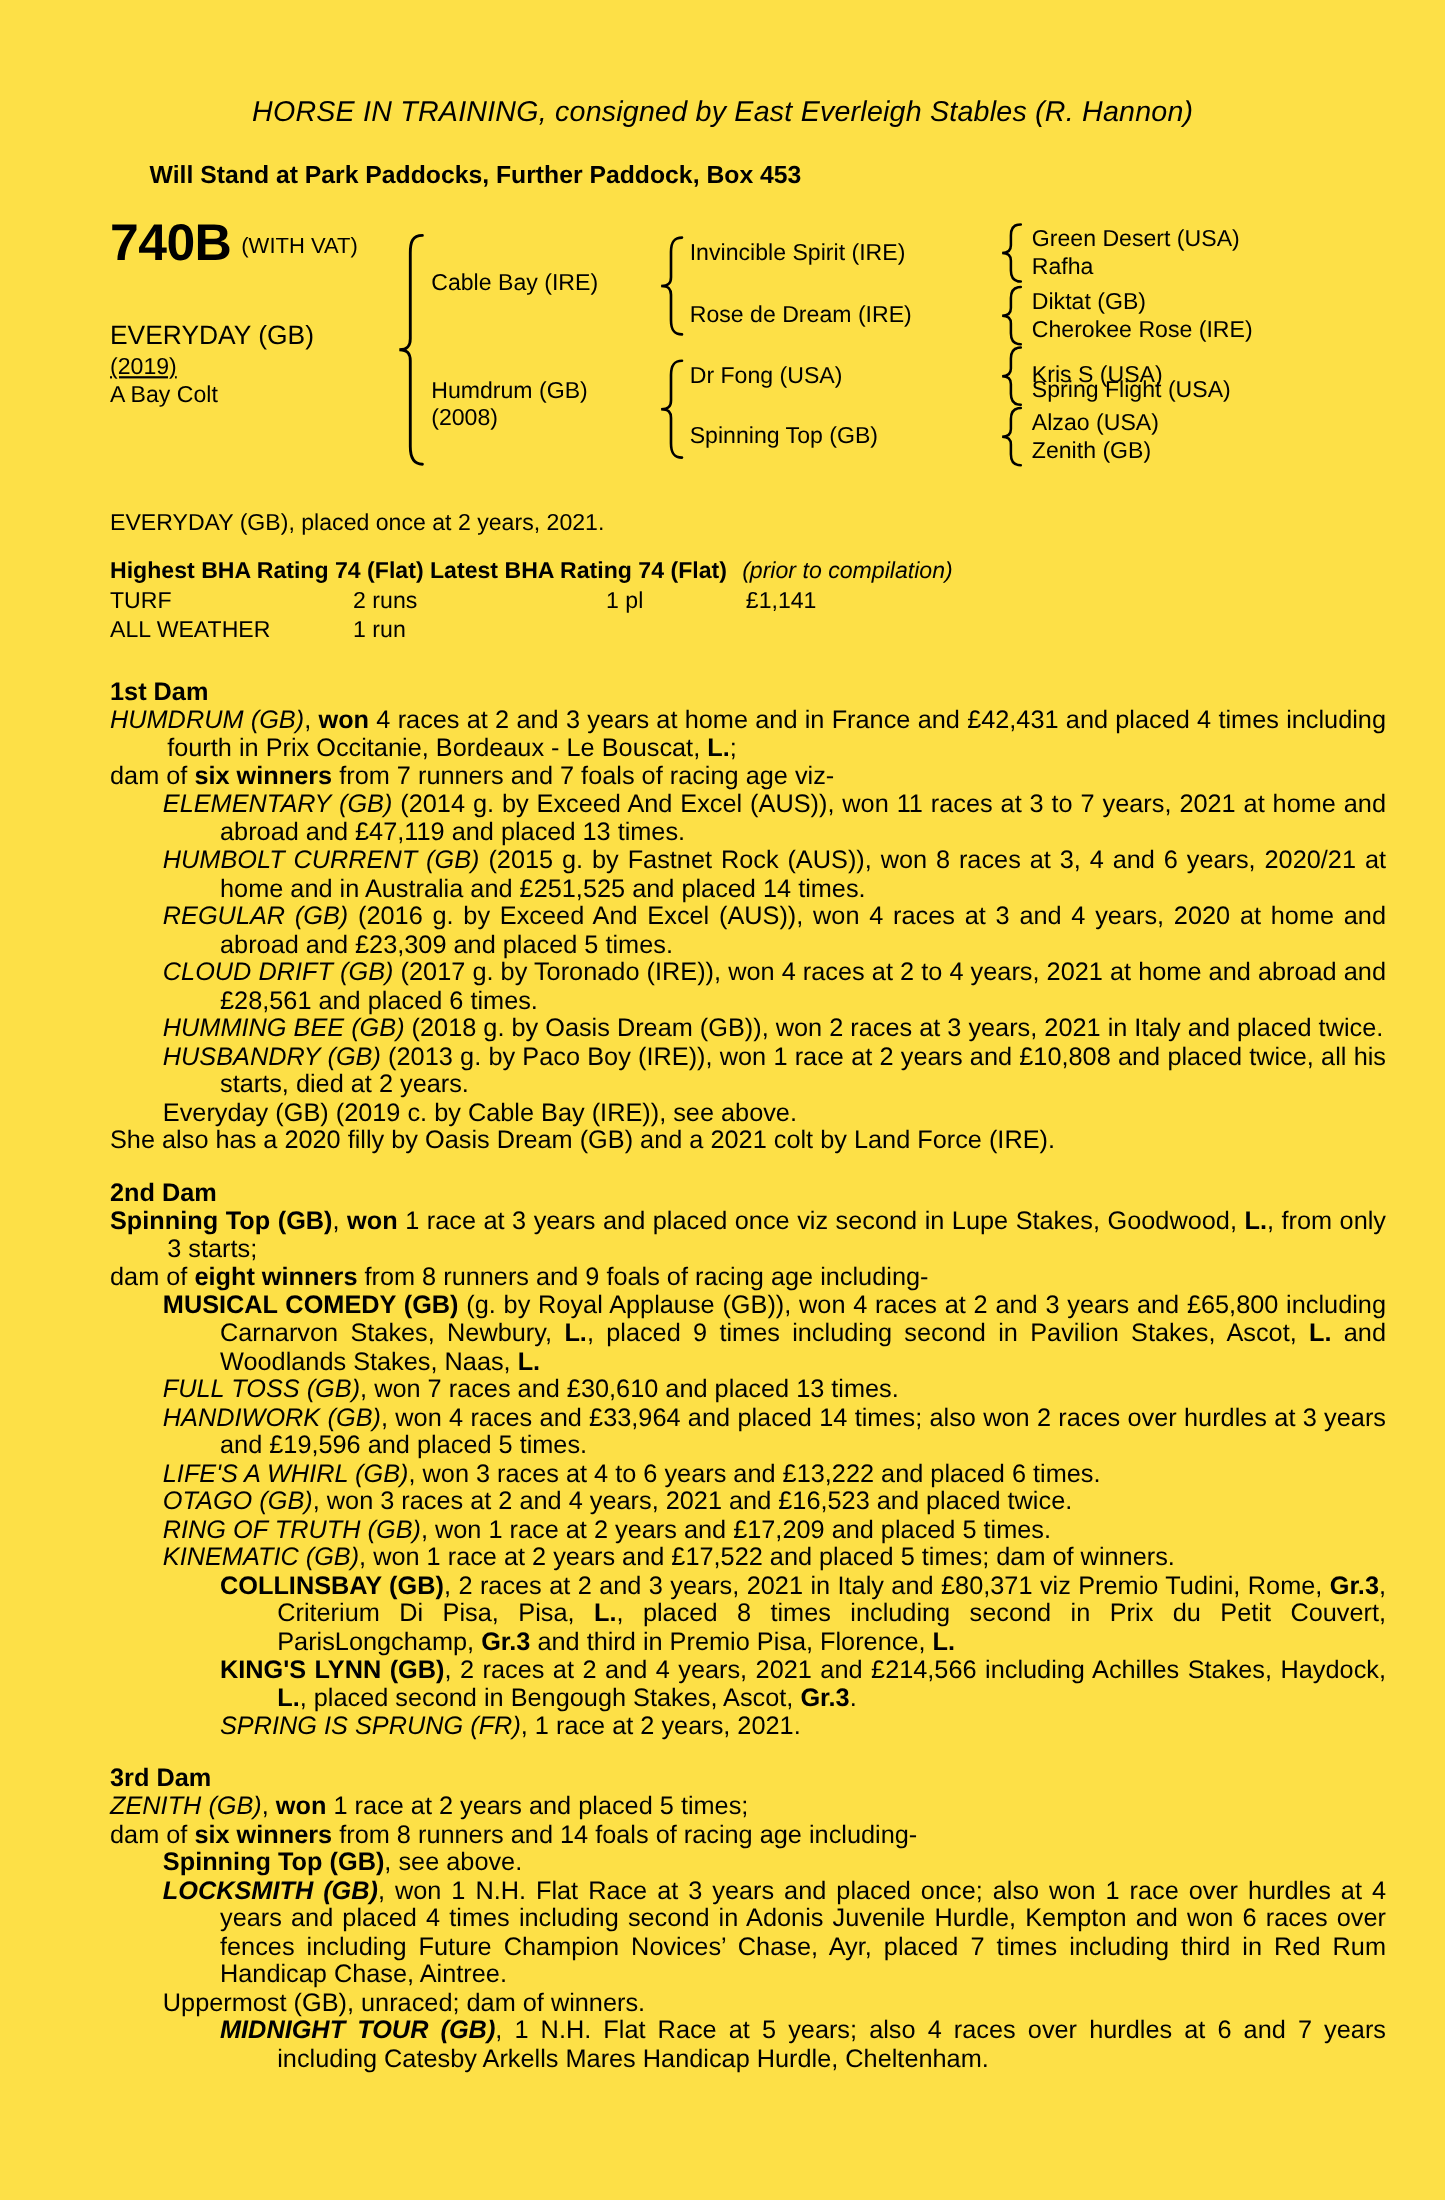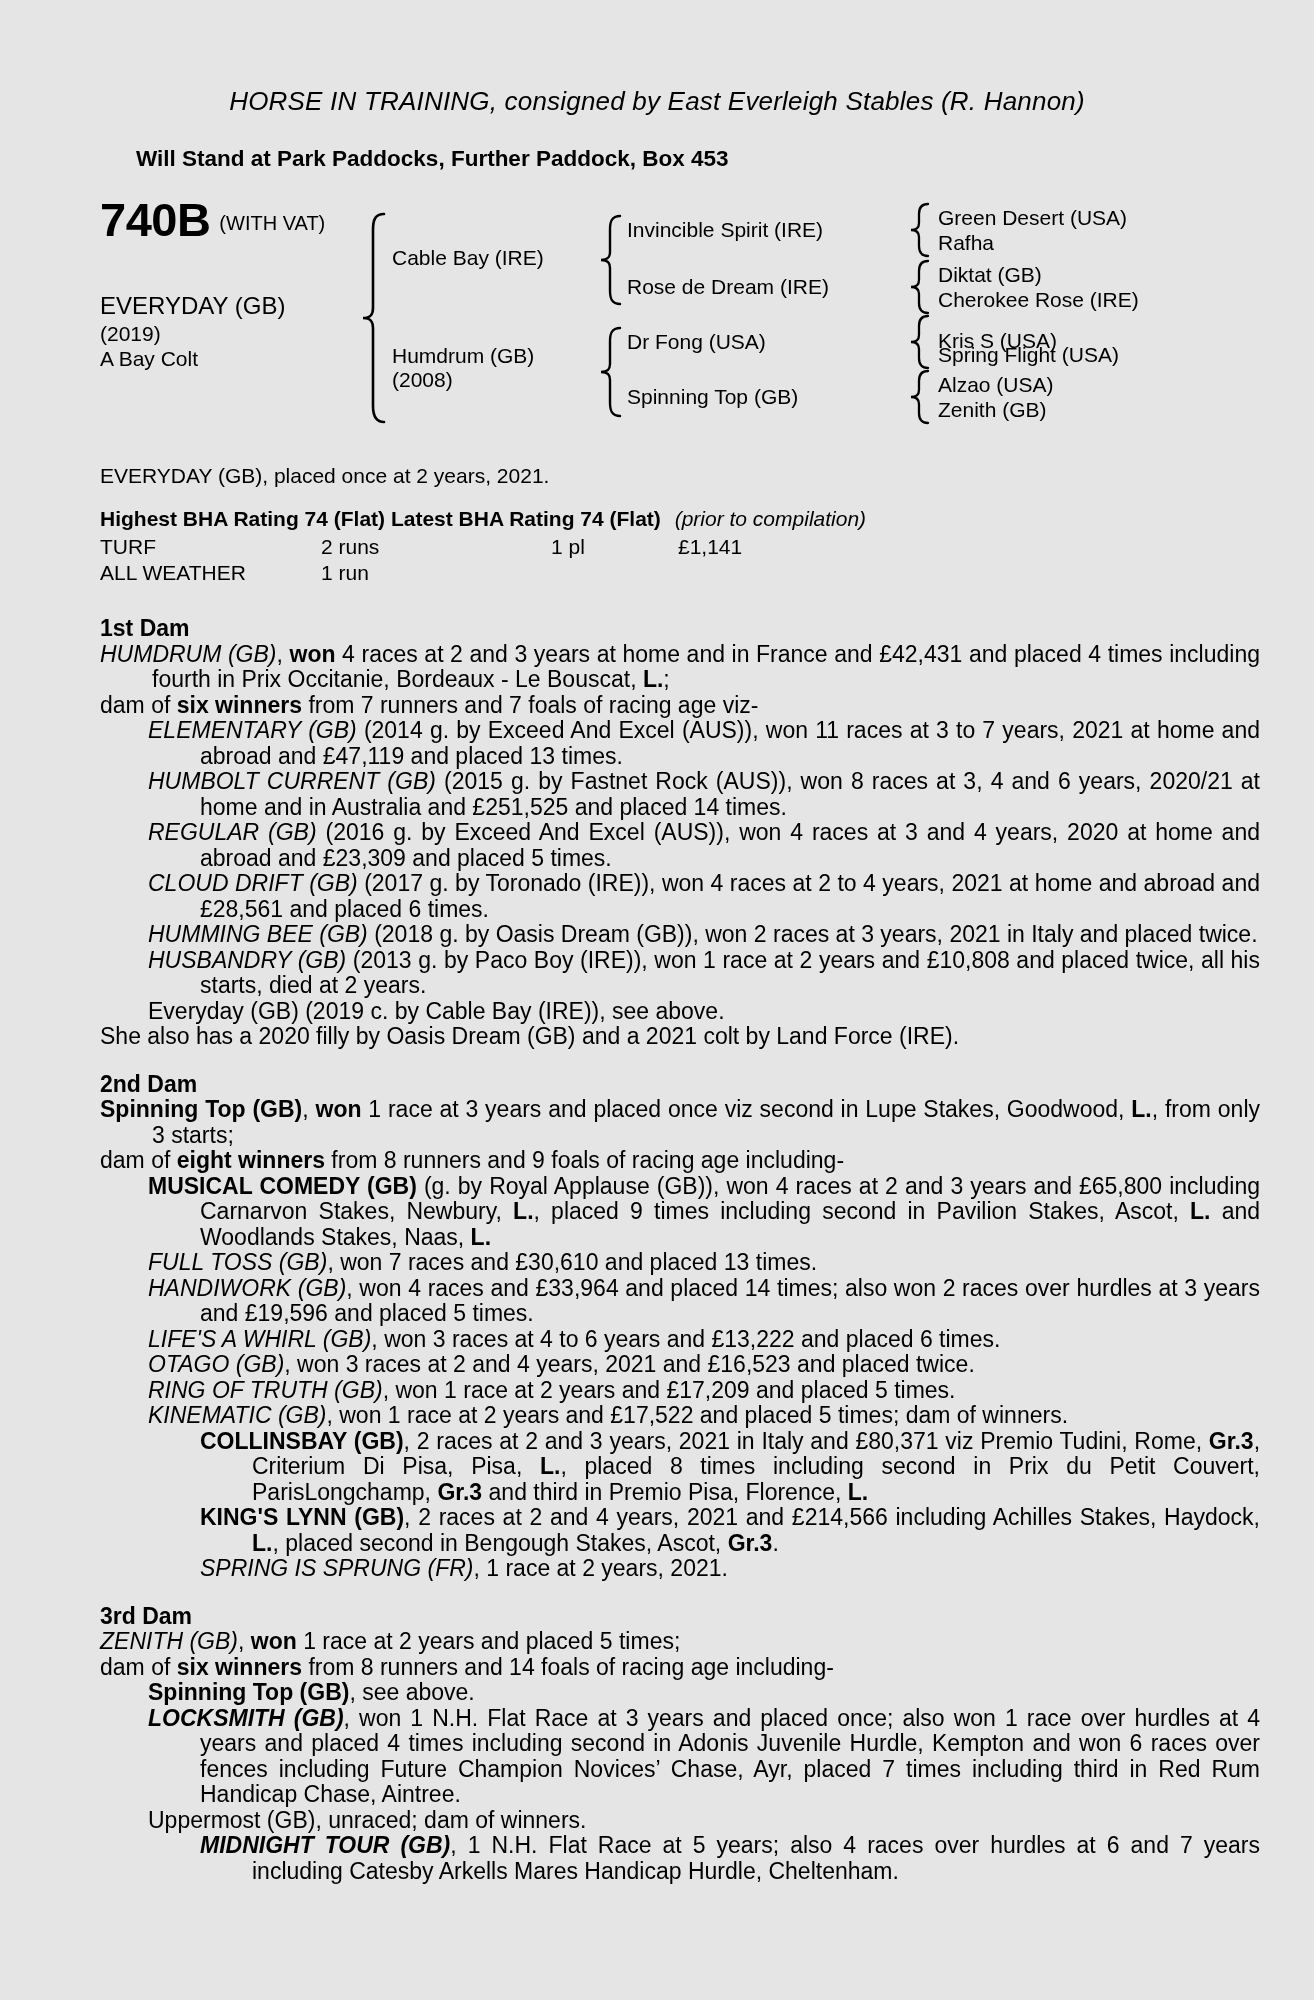--- a/index.html
+++ b/index.html
@@ -1,29 +1,29 @@
 <!DOCTYPE html>
 <html><head>
 <meta charset="utf-8">
 <style>
   html,body{margin:0;padding:0;background:#fff;}
   .page{
-    position:relative;width:1314px;min-height:2000px;background:#e5e5e5;color:#000;
+    position:relative;width:1314px;min-height:2000px;background:#fde047;color:#000;
     font-family:"Liberation Sans","DejaVu Sans",sans-serif;overflow:hidden;
   }
   
   .top{position:relative;width:1314px;height:600px;font-size:21px;}
   .hdr{position:absolute;top:86px;left:0;width:1314px;text-align:center;
        font-style:italic;font-size:26px;letter-spacing:.2px;}
   .stand{position:absolute;top:146px;left:100px;font-weight:bold;font-size:22.5px;margin-left:36px;}
   .lotline{position:absolute;top:192px;left:100px;white-space:nowrap;}
   .lotnum{font-size:47px;font-weight:bold;letter-spacing:-.5px;}
   .vat{font-size:20px;margin-left:9px;vertical-align:6px;}
   .hname{position:absolute;top:292px;left:100px;font-weight:normal;font-size:24px;}
-  .hyear{position:absolute;top:322px;left:100px;}
+  .hyear{position:absolute;top:322px;left:100px;text-decoration:underline;}
   .hdesc{position:absolute;top:347px;left:100px;}
   .ped{position:absolute;white-space:nowrap;line-height:25px;}
   .g1s{left:392px;top:245px;}
   .g1d{left:392px;top:344px;line-height:24px;}
   .g2a{left:627px;top:217px;} .g2b{left:627px;top:274px;}
   .g2c{left:627px;top:329px;} .g2d{left:627px;top:384px;}
   .g3{left:938px;}
   .g3r1{top:205px;} .g3r2{top:230px;} .g3r3{top:262px;} .g3r4{top:287px;}
   .g3r5{top:328px;} .g3r6{top:342px;} .g3r7{top:372px;} .g3r8{top:397px;}
   .brace{position:absolute;}

